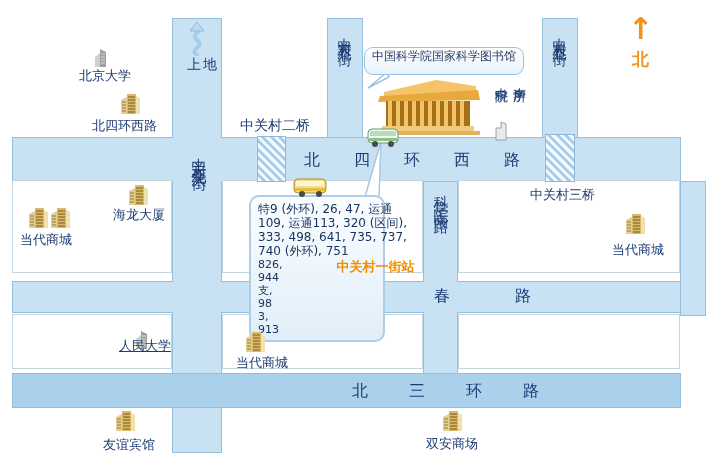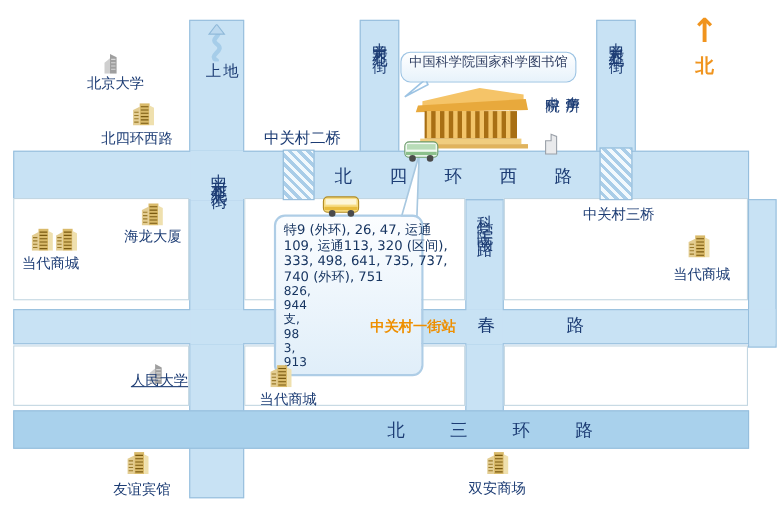--- a/index.html
+++ b/index.html
@@ -17,21 +17,21 @@
   .plabel{position:absolute;font-size:13px;white-space:nowrap;color:#1c3c74;}
   .bridge{position:absolute;border:1px solid #8fb9d9;box-sizing:border-box;
     background:repeating-linear-gradient(45deg,#f2f9fd 0 3px,#a9cde8 3px 6px);}
   .bubble{position:absolute;left:364px;top:47px;width:158px;height:26px;
     border:1.5px solid #9cc3e3;border-radius:9px;background:linear-gradient(180deg,#ffffff,#e7f2fb);
     display:flex;justify-content:center;font-size:12px;color:#2f3e62;}
   .busbox{position:absolute;left:249px;top:195px;width:136px;
     border:2px solid #aecde6;border-radius:10px;background:linear-gradient(180deg,#fbfdff,#e0eef9);
     padding:5px 5px 4px 7px;box-sizing:border-box;}
   .busbox .main{font-size:12px;line-height:14px;font-weight:500;color:#173561;width:152px;}
-  .busbox .row{display:flex;align-items:center;gap:48px;}
+  .busbox .row{display:flex;align-items:flex-start;gap:48px;}
   .busbox .small{font-size:11px;line-height:13px;color:#173561;}
   .busbox .station{font-size:13px;font-weight:bold;color:#ee8f00;margin-left:6px;white-space:nowrap;}
   .north-arrow{position:absolute;left:628px;top:14px;font-size:30px;font-weight:bold;color:#f0941e;line-height:1;}
   .north-label{position:absolute;left:632px;top:48px;font-size:17px;font-weight:bold;color:#f0941e;}
 </style>
 </head>
 <body>
 
 <div id="map">
 

